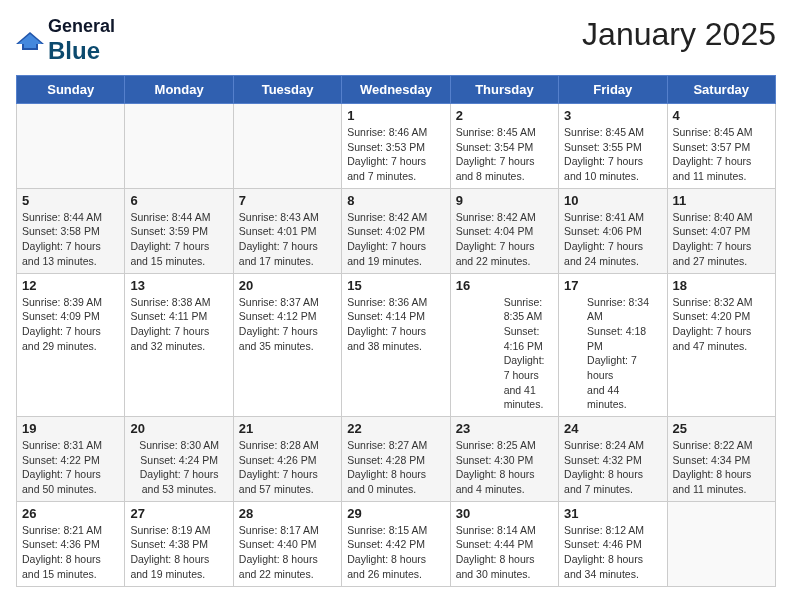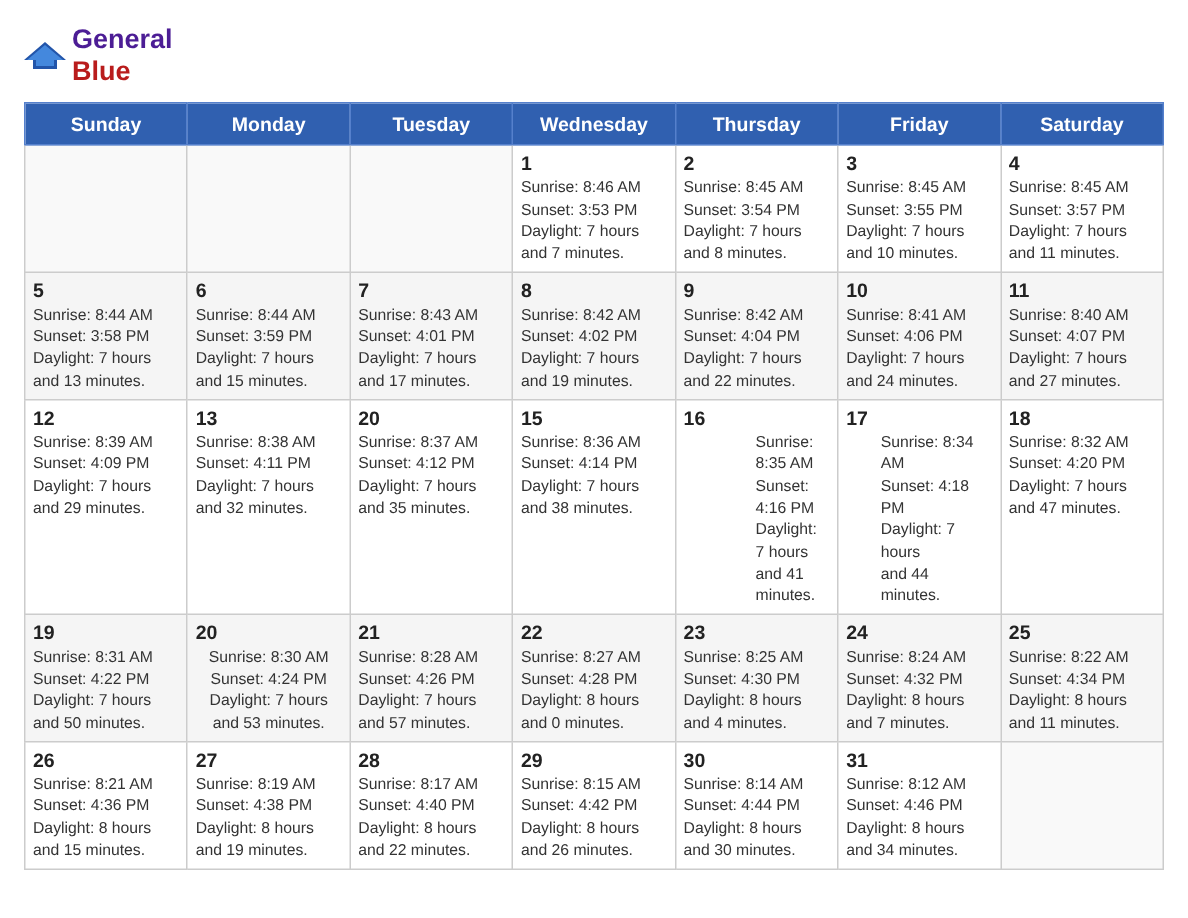--- a/index.html
+++ b/index.html
@@ -17,26 +17,26 @@
       margin-bottom: 10px;
     }
     .logo {
       display: flex;
       align-items: center;
       gap: 4px;
     }
     .logo-text-general {
       font-size: 18px;
       font-weight: bold;
-      color: #4c1d95;
+      color: #0f172a;
     }
     .logo-text-blue {
-      font-size: 18px;
+      font-size: 24px;
       font-weight: bold;
-      color: #b91c1c;
+      color: #0c4a6e;
     }
     .logo-icon {
       width: 28px;
       height: 22px;
     }
     .title-block {
       text-align: right;
     }
     .month-title {
       font-size: 32px;
@@ -98,20 +98,21 @@
     <svg class="logo-icon" viewBox="0 0 28 22" xmlns="http://www.w3.org/2000/svg">
       <polygon points="14,2 28,14 22,14 22,20 6,20 6,14 0,14" fill="#2255aa"></polygon>
       <polygon points="14,4 26,14 20,14 20,18 8,18 8,14 2,14" fill="#4488dd"></polygon>
     </svg>
     <div>
       <span class="logo-text-general">General</span><br>
       <span class="logo-text-blue">Blue</span>
     </div>
   </div>
   <div class="title-block">
+    <div class="month-title">January 2025</div>
   </div>
 </div>
 
 <table class="calendar">
   <thead>
     <tr>
     <th>Sunday</th>
         <th>Monday</th>
         <th>Tuesday</th>
         <th>Wednesday</th>

